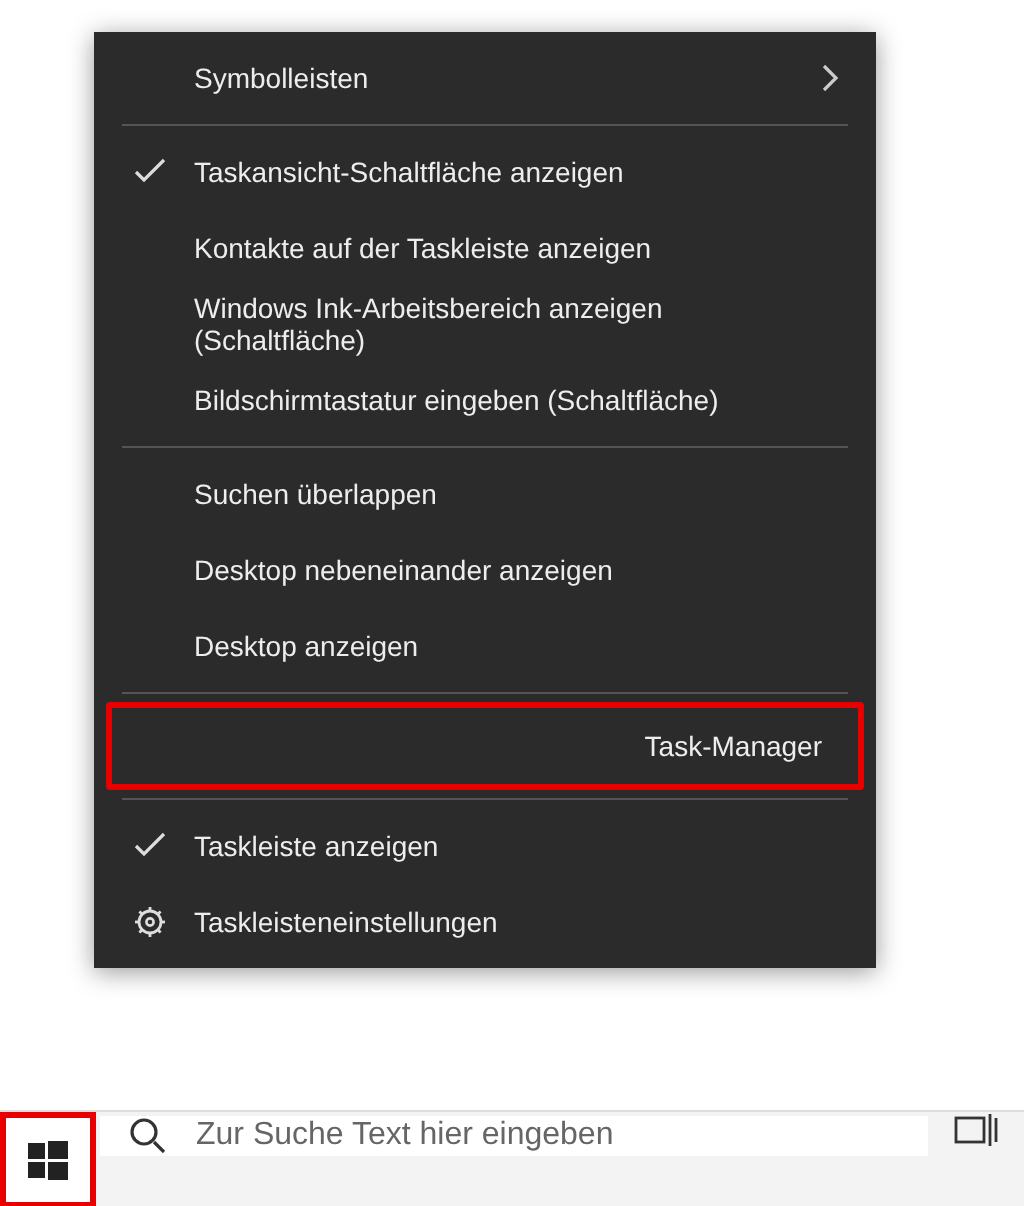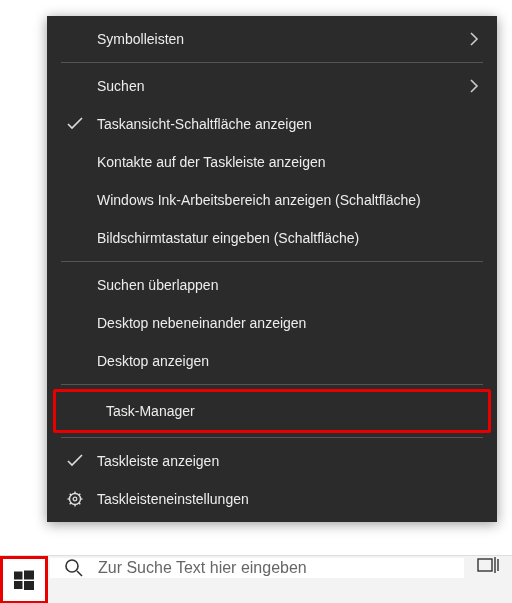--- a/index.html
+++ b/index.html
@@ -16,21 +16,21 @@
   .desktop-bg {
     position: absolute;
     left: 0; right: 0; top: 0;
     height: 555px;
     background: #fff;
   }
   .context-menu {
     position: absolute;
     left: 47px;
     top: 16px;
-    width: 450px;
+    width: 391px;
     background: #2b2b2b;
     box-shadow: 0 2px 12px rgba(0,0,0,0.4);
     padding-top: 4px;
     padding-bottom: 4px;
   }
   .menu-item {
     display: flex;
     align-items: center;
     height: 38px;
     padding: 0 18px 0 50px;
@@ -57,20 +57,21 @@
     margin: 4px 14px;
     background: #555;
   }
   .highlight-box {
     border: 3px solid #e80000;
     border-radius: 2px;
     margin: 1px 6px;
   }
   .highlight-box .menu-item {
     height: 38px;
+    justify-content: flex-end;
   }
   .taskbar {
     position: absolute;
     left: 0; right: 0; bottom: 0;
     height: 48px;
     background: #f3f3f3;
     display: flex;
     align-items: flex-start;
     border-top: 1px solid #ddd;
   }
@@ -130,28 +131,20 @@
     <span>Symbolleisten</span>
     <span class="trailing chevron">
       <svg width="10" height="14" viewBox="0 0 10 14">
           <path d="M2 1 L8 7 L2 13" stroke="#ddd" stroke-width="1.6" fill="none"></path>
         </svg>
     </span>
   </div>
 
   <div class="menu-sep"></div>
 
-  <div class="menu-item">
-    <span>Suchen</span>
-    <span class="trailing chevron">
-      <svg width="10" height="14" viewBox="0 0 10 14">
-          <path d="M2 1 L8 7 L2 13" stroke="#ddd" stroke-width="1.6" fill="none"></path>
-        </svg>
-    </span>
-  </div>
 
   <div class="menu-item">
     <span class="leading check">
       <svg width="16" height="14" viewBox="0 0 16 14">
           <path d="M1 7 L5 11 L15 1" stroke="#ddd" stroke-width="1.6" fill="none"></path>
         </svg>
     </span>
     <span>Taskansicht-Schaltfläche anzeigen</span>
   </div>
 

